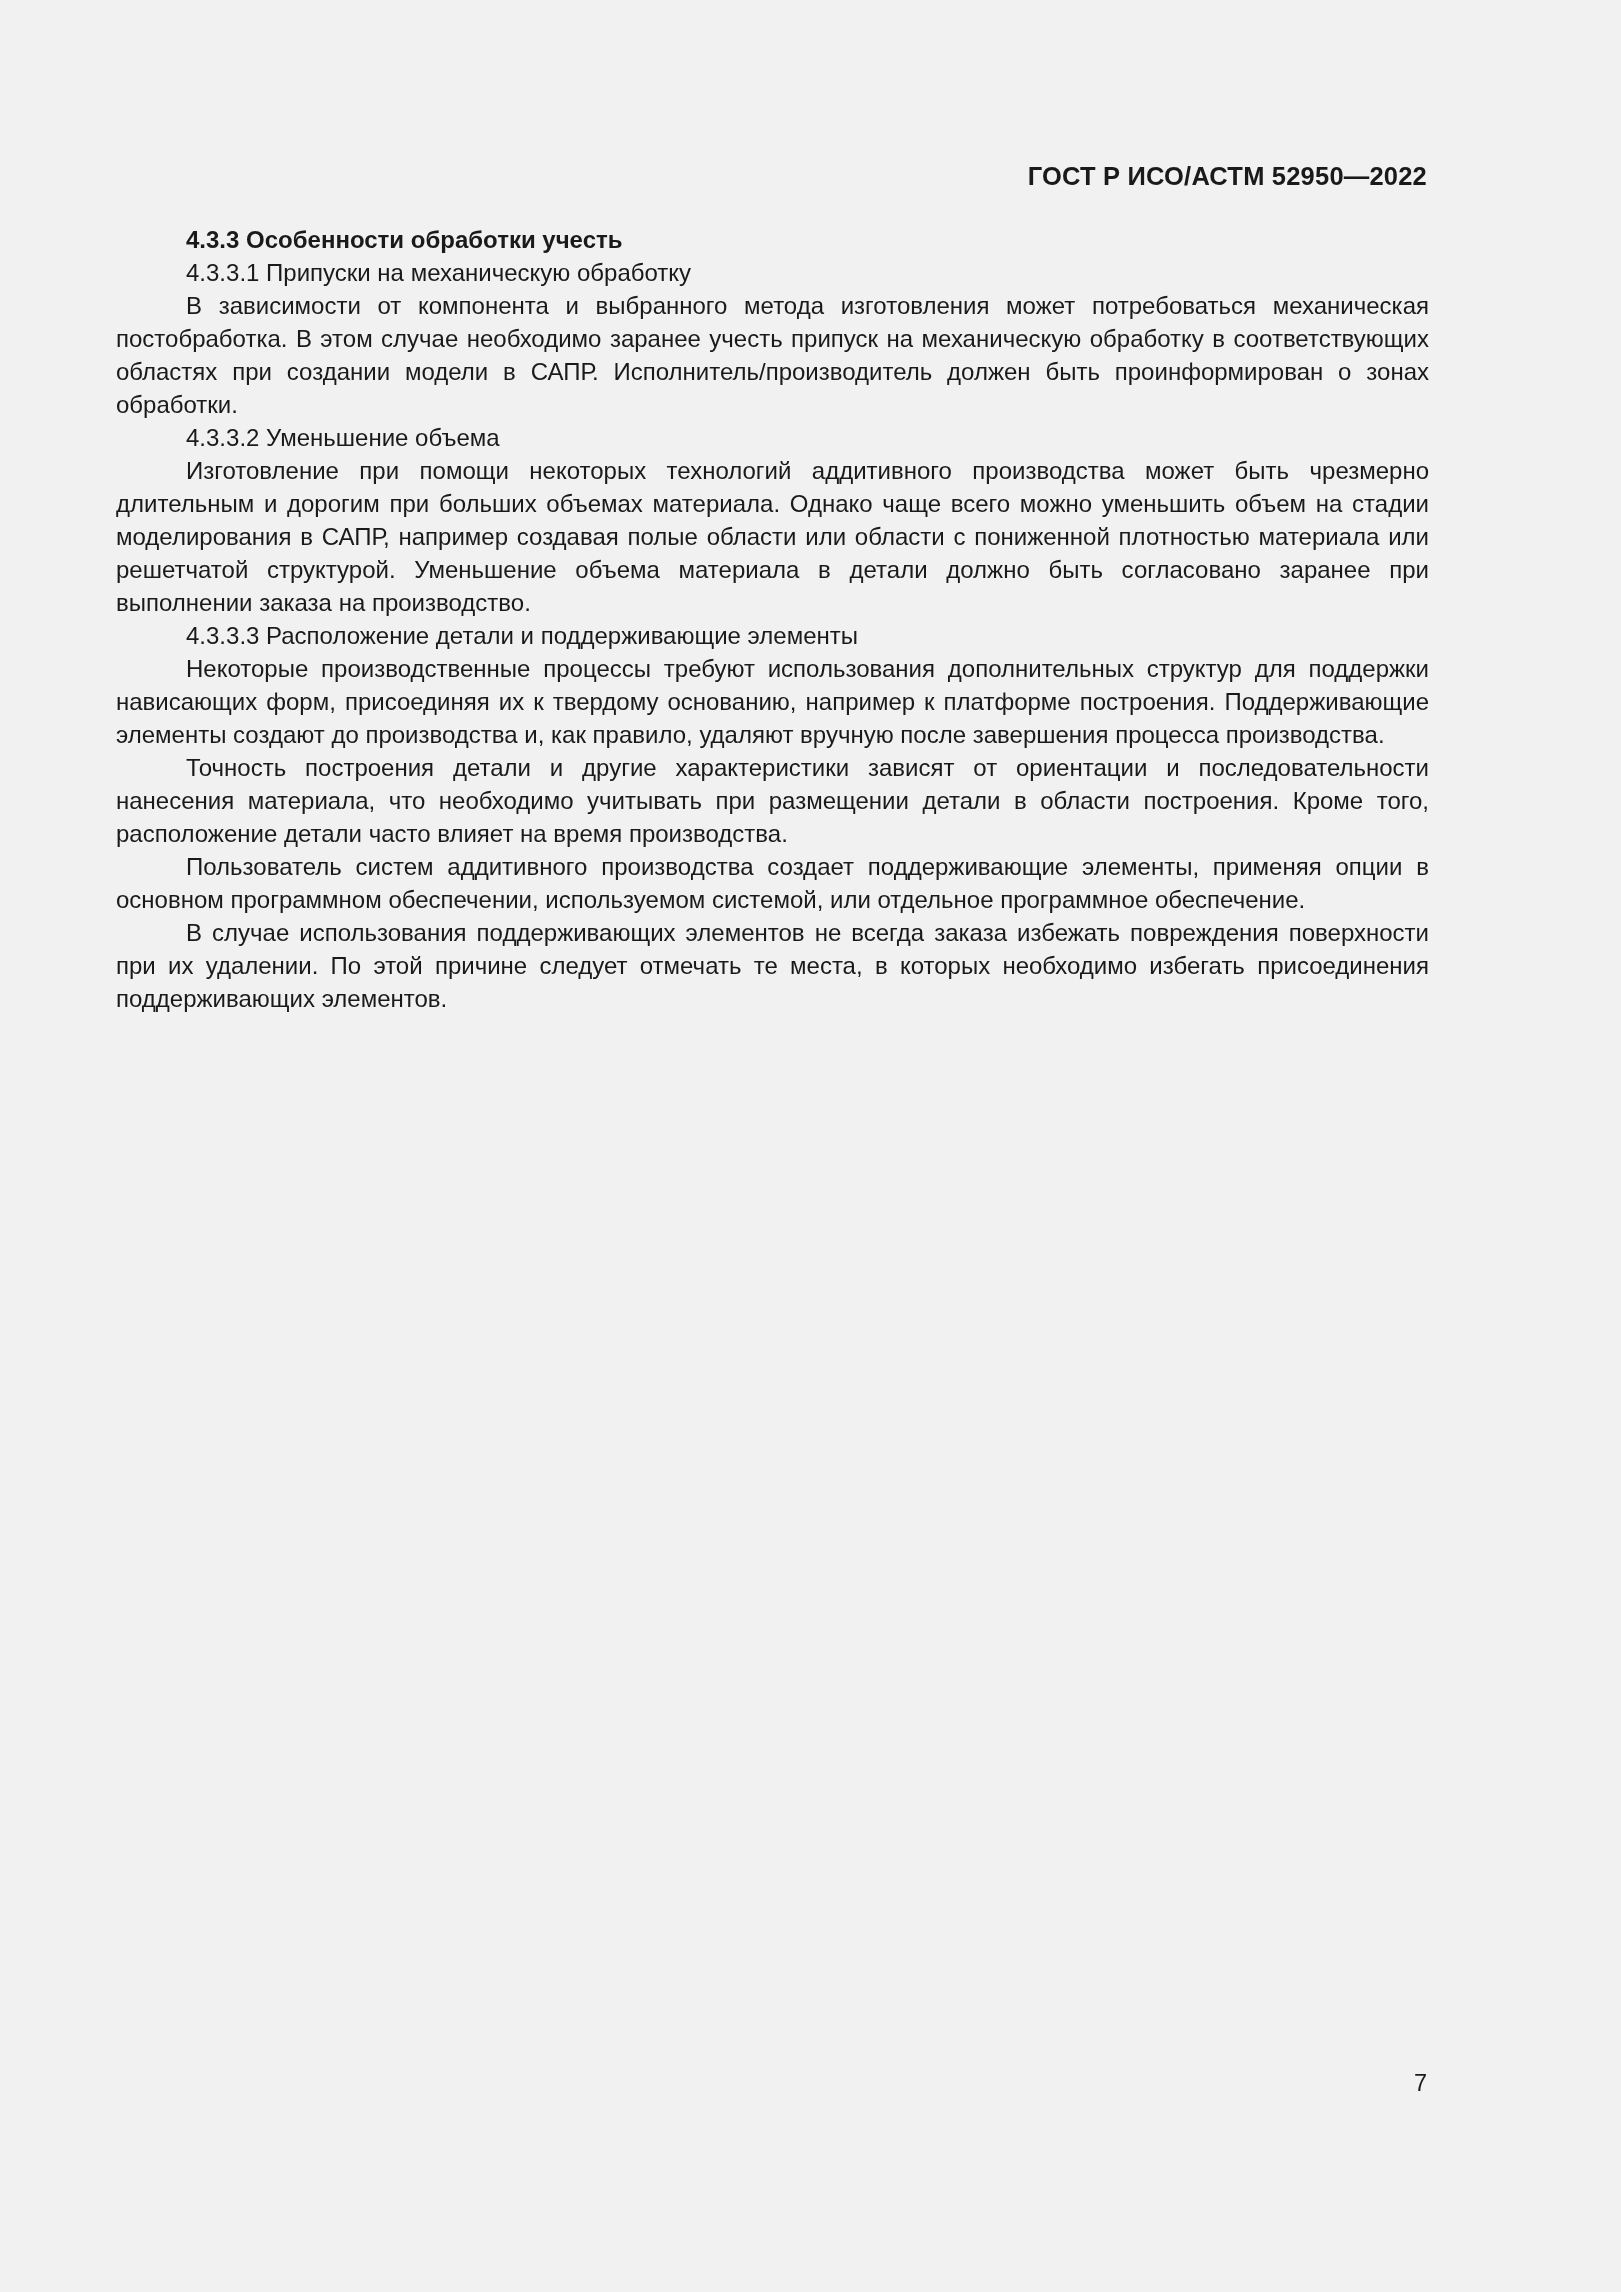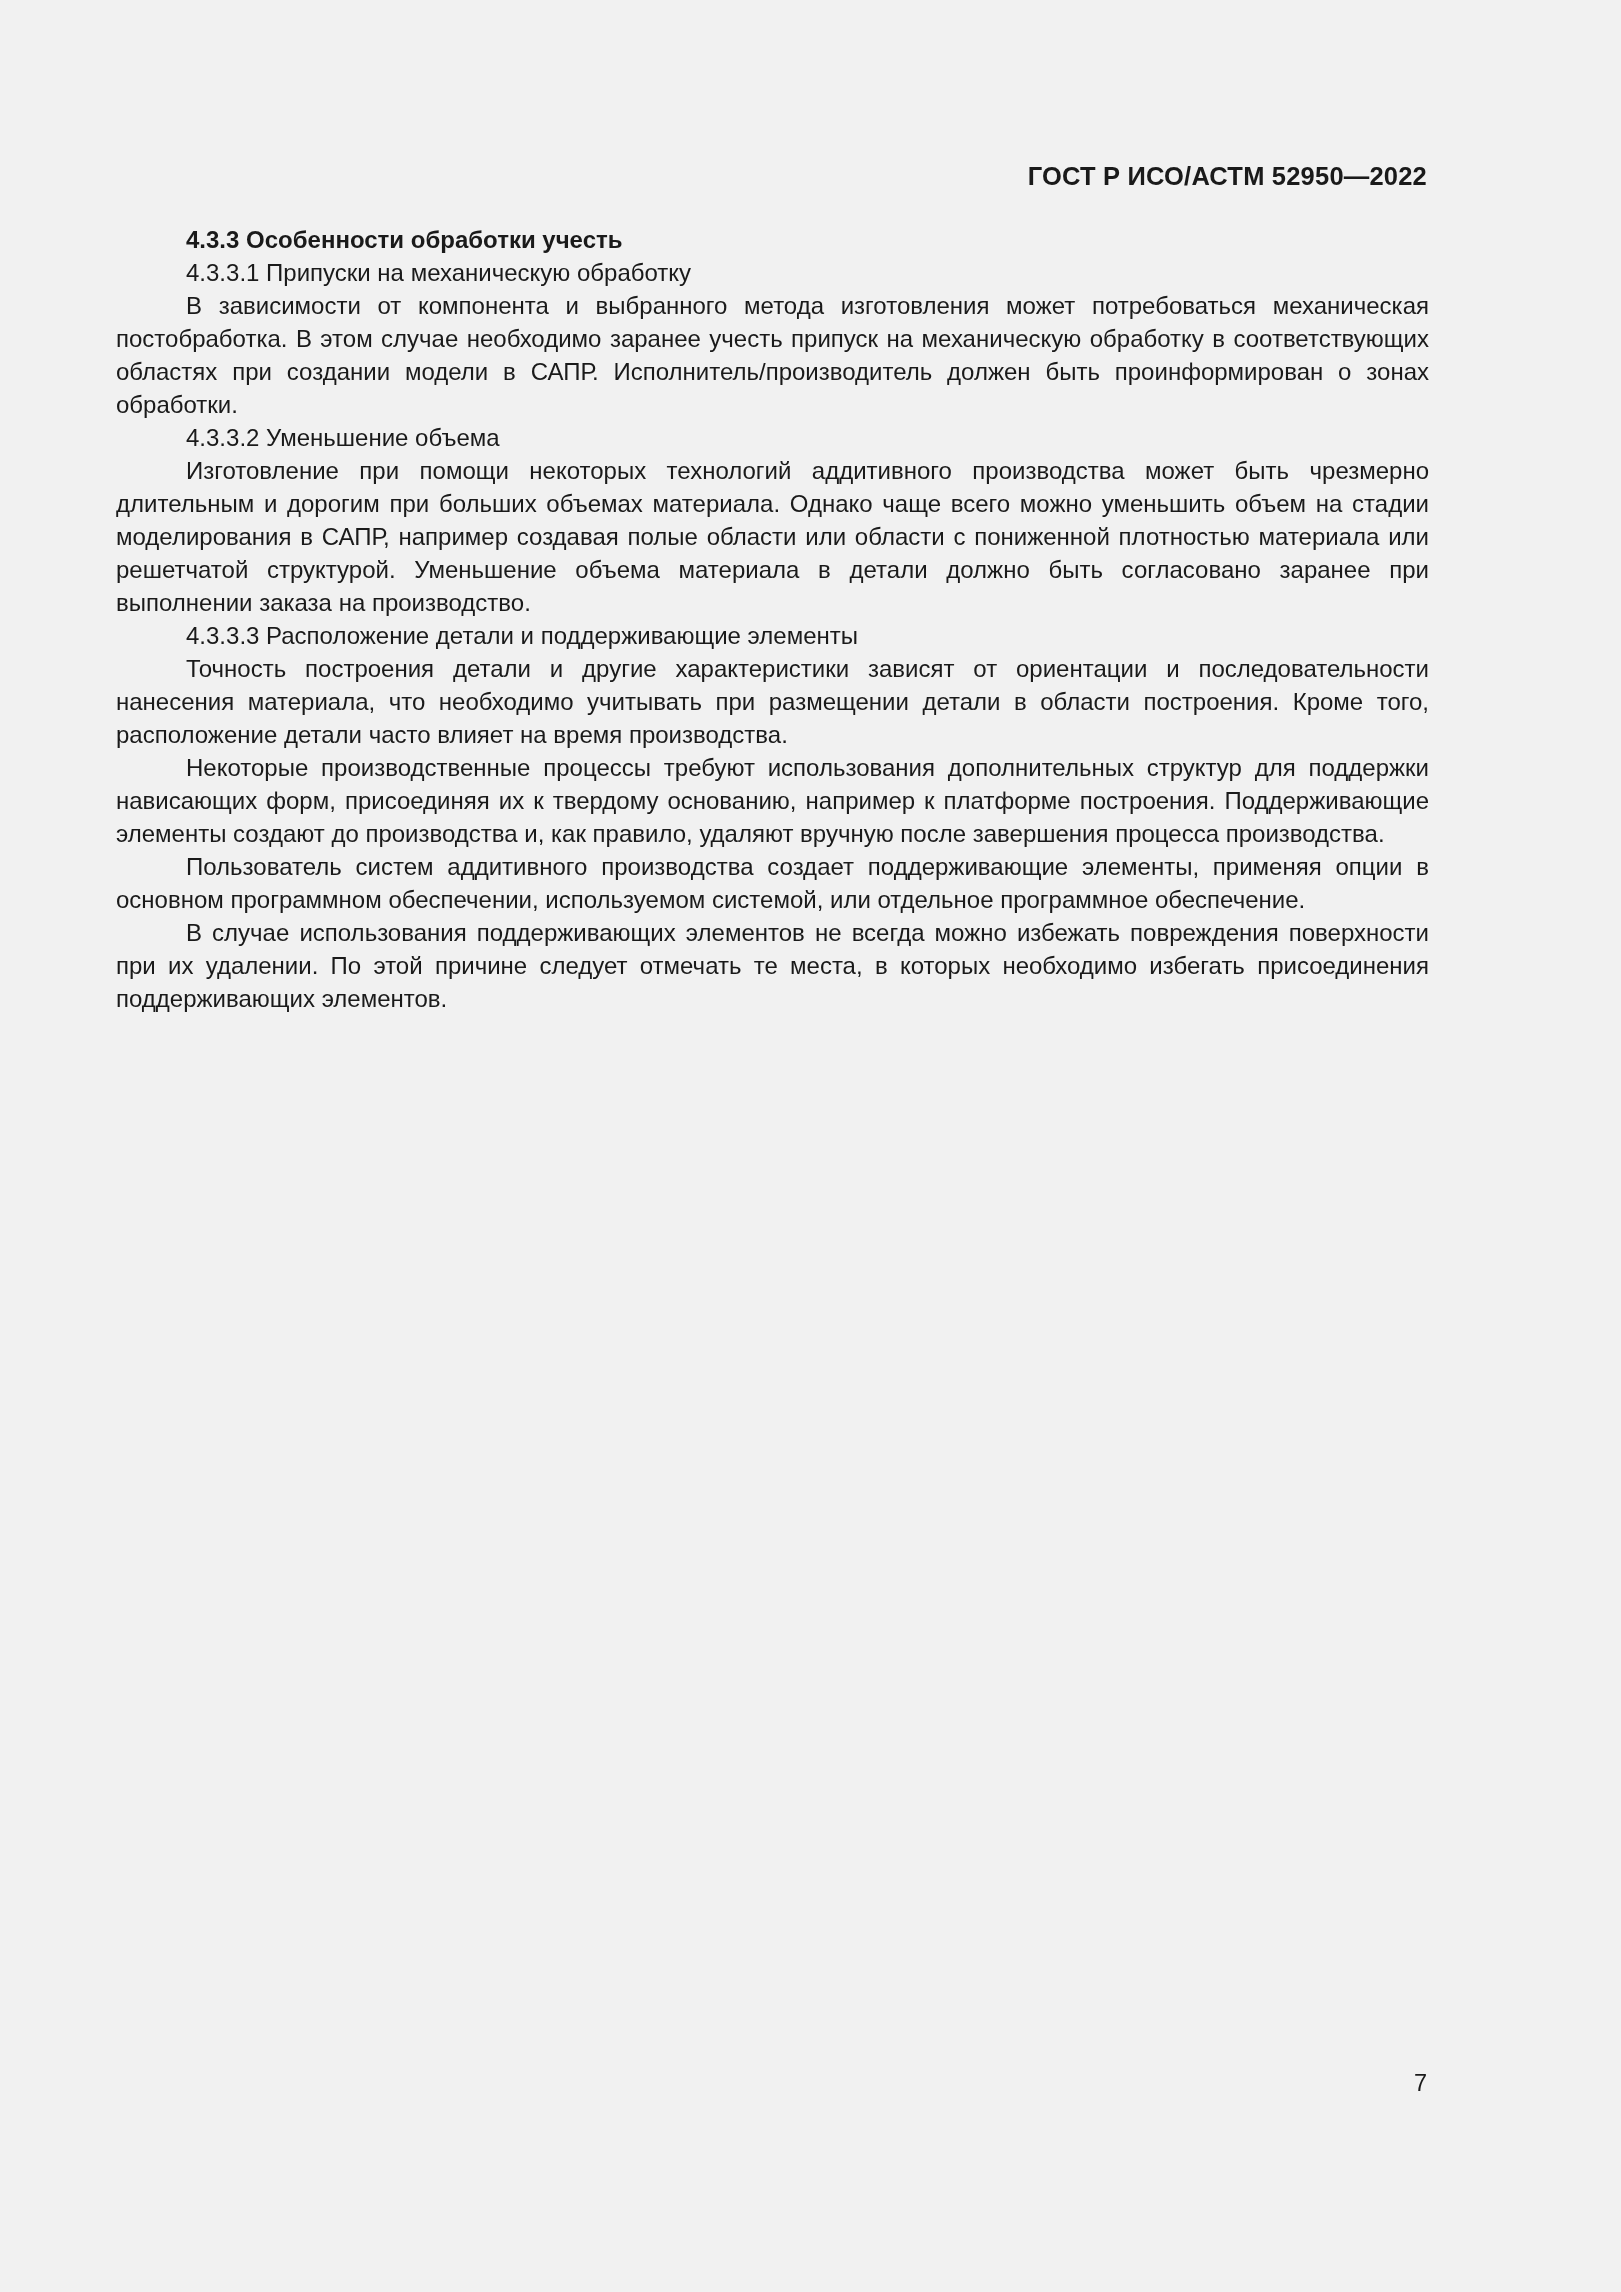--- a/index.html
+++ b/index.html
@@ -47,20 +47,20 @@
 
 <div class="doc-header">ГОСТ Р ИСО/АСТМ 52950—2022</div>
 
 <div class="content">
   <p class="heading">4.3.3  Особенности обработки учесть</p>
   <p>4.3.3.1  Припуски на механическую обработку</p>
   <p>В зависимости от компонента и выбранного метода изготовления может потребоваться механи­ческая постобработка. В этом случае необходимо заранее учесть припуск на механическую обработку в соответствующих областях при создании модели в САПР. Исполнитель/производитель должен быть проинформирован о зонах обработки.</p>
   <p>4.3.3.2  Уменьшение объема</p>
   <p>Изготовление при помощи некоторых технологий аддитивного производства может быть чрезмер­но длительным и дорогим при больших объемах материала. Однако чаще всего можно уменьшить объем на стадии моделирования в САПР, например создавая полые области или области с пониженной плотностью материала или решетчатой структурой. Уменьшение объема материала в детали должно быть согласовано заранее при выполнении заказа на производство.</p>
   <p>4.3.3.3  Расположение детали и поддерживающие элементы</p>
+  <p>Некоторые производственные процессы требуют использования дополнительных структур для поддержки нависающих форм, присоединяя их к твердому основанию, например к платформе постро­ения. Поддерживающие элементы создают до производства и, как правило, удаляют вручную после завершения процесса производства.</p>
   <p>Точность построения детали и другие характеристики зависят от ориентации и последователь­ности нанесения материала, что необходимо учитывать при размещении детали в области построения. Кроме того, расположение детали часто влияет на время производства.</p>
-  <p>Некоторые производственные процессы требуют использования дополнительных структур для поддержки нависающих форм, присоединяя их к твердому основанию, например к платформе постро­ения. Поддерживающие элементы создают до производства и, как правило, удаляют вручную после завершения процесса производства.</p>
   <p>Пользователь систем аддитивного производства создает поддерживающие элементы, применяя опции в основном программном обеспечении, используемом системой, или отдельное программное обеспечение.</p>
-  <p>В случае использования поддерживающих элементов не всегда можно избежать повреждения поверхности при их удалении. По этой причине следует отмечать те места, в которых необходимо из­бегать присоединения поддерживающих элементов.</p>
+  <p>В случае использования поддерживающих элементов не всегда заказа избежать повреждения поверхности при их удалении. По этой причине следует отмечать те места, в которых необходимо из­бегать присоединения поддерживающих элементов.</p>
 </div>
 
 <div class="page-number">7</div>
 
 
 </body></html>

